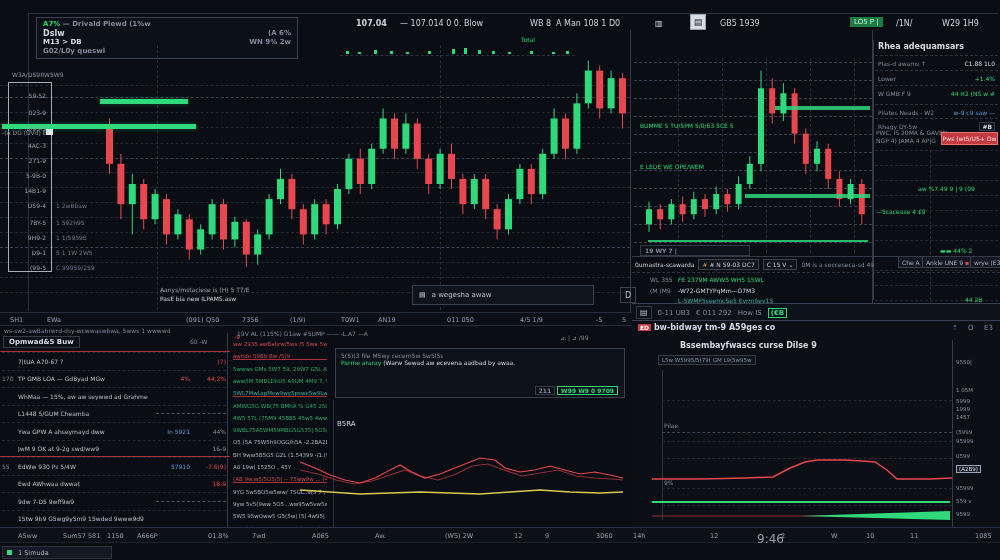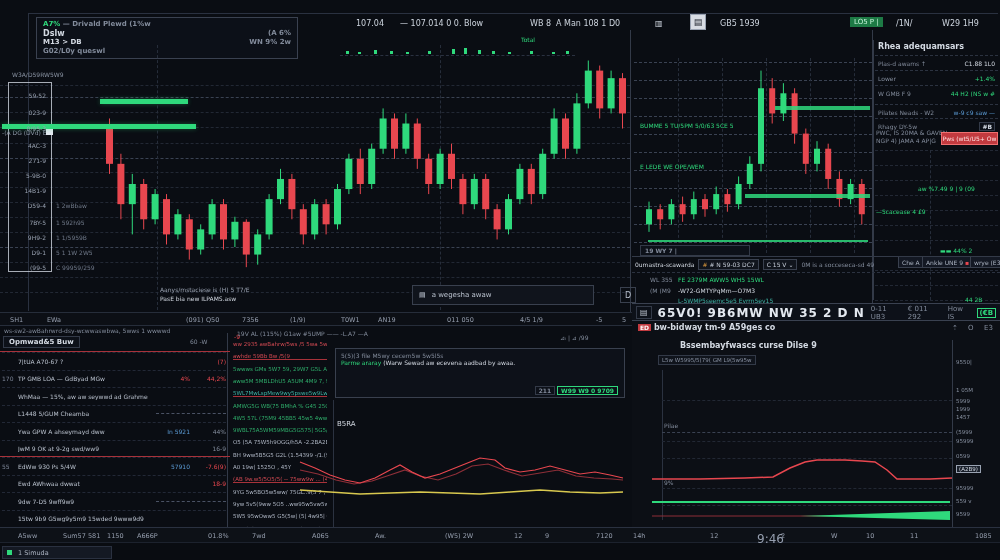--- a/index.html
+++ b/index.html
@@ -75,21 +75,21 @@
         <span class="dim">(A 6%</span>
       </div>
     <div class="r">
         <span class="wht">M13 &gt; DB</span>
         <span class="dim">WN 9% 2w</span>
       </div>
     <div class="r">
         <span class="dim">G02/L0y queswl</span>
       </div>
   </div>
-  <span class="abs tool-txt" style="left:356px;font-weight:normal">107.04</span>
+  <span class="abs tool-txt" style="left:356px;font-weight:bold">107.04</span>
   <span class="abs tool-txt dim" style="left:400px">— 107.014 0 0. Blow</span>
   <span class="abs tool-txt" style="left:530px">WB 8</span>
   <span class="abs tool-txt dim" style="left:556px">A  Man  108 1 D0</span>
   <span class="abs tool-txt dim" style="left:655px">▥</span>
   <div class="abs clip">▤</div>
   <span class="abs tool-txt dim t7" style="left:720px">GB5 1939</span>
   <span class="abs badge-grn" style="left:850px;top:17px">LO5 P |</span>
   <span class="abs tool-txt dim t7" style="left:896px">/1N/</span>
   <span class="abs tool-txt dim t7" style="left:942px">W29 1H9</span>
   <div id="minibars" class="abs">
@@ -366,21 +366,20 @@
     <span class="field">C 15 V  ⌄</span>
     <span class="dim">0M is a socceseca-sd 49</span>
   </div>
   <span class="abs t6 dim" style="left:650px;top:276px">WL 355</span>
   <span class="abs t6 grn" style="left:678px;top:276px">FE 2379M AWW5 WH5 15WL</span>
   <span class="abs t6 dim" style="left:650px;top:287px">(M (M9</span>
   <span class="abs t6 wht" style="left:678px;top:287px">-W72-GMTYPqMm—O7M3</span>
   <span class="abs t6 teal" style="left:678px;top:297px;border-bottom:1px dashed #3fb3a5">L-5WMP5seemc5e5 Eyrrn5ey15</span>
   <div id="symbar" class="abs">
     <span class="box t8" style="padding:1px 3px">▤</span>
-    <span class="big">65V0! 9B6MW NW 35 2 D N</span>
     <span class="t7 dim">0-11 UB3</span>
     <span class="t7 dim">€ 011 292</span>
     <span class="t7 dim">How IS</span>
     <span class="t7 grn box" style="padding:0 2px;border-color:#2fd97c">(€B</span>
   </div>
   <span class="abs t6 grn" style="left:965px;top:296px">44 2B</span>
 
   <div id="blpanel" class="abs"></div>
   <span class="abs t6 dim" style="left:4px;top:327px;width:380px;overflow:hidden;white-space:nowrap">ws-sw2-awBahrwrd-dsy-wcwwaswbwa, 5wws 1 wwwwd</span>
   <span class="abs t7 wht box" style="left:3px;top:336px;padding:1px 5px">Opmwad&amp;5 Buw</span>
@@ -527,21 +526,21 @@
       <div style="position: absolute; left: 63px; top: 4px; font-size: 6.5px; color: rgb(149, 158, 174); white-space: nowrap;">Sum57 581</div>
       <div style="position: absolute; left: 107px; top: 4px; font-size: 6.5px; color: rgb(149, 158, 174); white-space: nowrap;">1150</div>
       <div style="position: absolute; left: 137px; top: 4px; font-size: 6.5px; color: rgb(149, 158, 174); white-space: nowrap;">A666P</div>
       <div style="position: absolute; left: 208px; top: 4px; font-size: 6.5px; color: rgb(149, 158, 174); white-space: nowrap;">01.8%</div>
       <div style="position: absolute; left: 252px; top: 4px; font-size: 6.5px; color: rgb(149, 158, 174); white-space: nowrap;">7wd</div>
       <div style="position: absolute; left: 312px; top: 4px; font-size: 6.5px; color: rgb(149, 158, 174); white-space: nowrap;">A065</div>
       <div style="position: absolute; left: 375px; top: 4px; font-size: 6.5px; color: rgb(149, 158, 174); white-space: nowrap;">Aw.</div>
       <div style="position: absolute; left: 445px; top: 4px; font-size: 6.5px; color: rgb(149, 158, 174); white-space: nowrap;">(W5) 2W</div>
       <div style="position: absolute; left: 514px; top: 4px; font-size: 6.5px; color: rgb(149, 158, 174); white-space: nowrap;">12</div>
       <div style="position: absolute; left: 545px; top: 4px; font-size: 6.5px; color: rgb(149, 158, 174); white-space: nowrap;">9</div>
-      <div style="position: absolute; left: 596px; top: 4px; font-size: 6.5px; color: rgb(149, 158, 174); white-space: nowrap;">7120</div>
+      <div style="position: absolute; left: 596px; top: 4px; font-size: 6.5px; color: rgb(149, 158, 174); white-space: nowrap;">3060</div>
       <div style="position: absolute; left: 633px; top: 4px; font-size: 6.5px; color: rgb(149, 158, 174); white-space: nowrap;">14h</div>
       <div style="position: absolute; left: 710px; top: 4px; font-size: 6.5px; color: rgb(149, 158, 174); white-space: nowrap;">12</div>
       <div style="position: absolute; left: 757px; top: 4px; font-size: 12px; color: rgb(149, 158, 174); white-space: nowrap;">9:46</div>
       <div style="position: absolute; left: 781px; top: 4px; font-size: 6.5px; color: rgb(149, 158, 174); white-space: nowrap;">2</div>
       <div style="position: absolute; left: 831px; top: 4px; font-size: 6.5px; color: rgb(149, 158, 174); white-space: nowrap;">W</div>
       <div style="position: absolute; left: 866px; top: 4px; font-size: 6.5px; color: rgb(149, 158, 174); white-space: nowrap;">10</div>
       <div style="position: absolute; left: 910px; top: 4px; font-size: 6.5px; color: rgb(149, 158, 174); white-space: nowrap;">11</div>
       <div style="position: absolute; left: 975px; top: 4px; font-size: 6.5px; color: rgb(149, 158, 174); white-space: nowrap;">1085</div>
     </div>
   <div id="taskbar" class="abs"></div>

